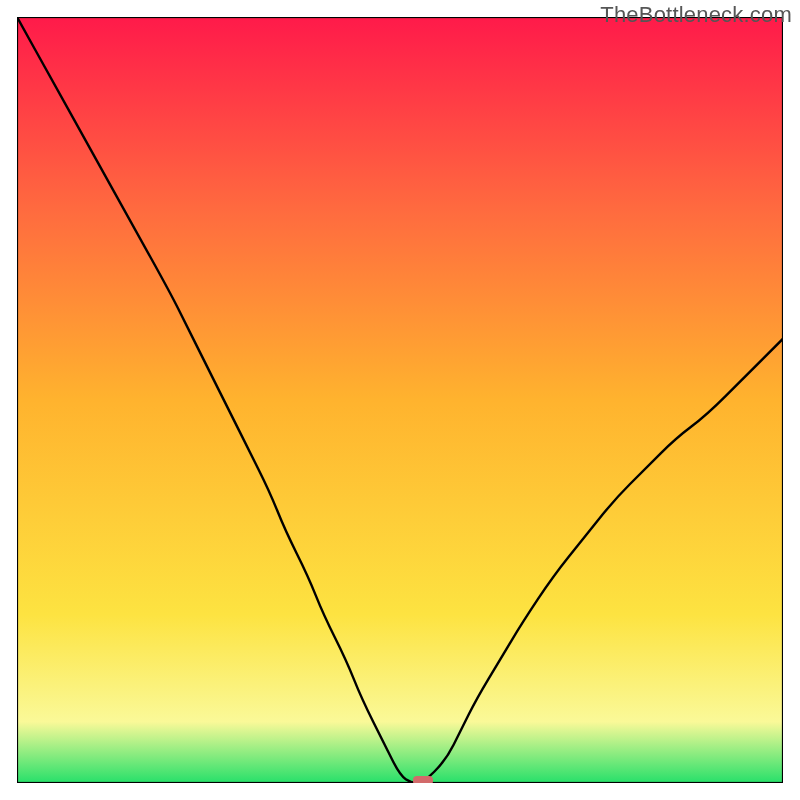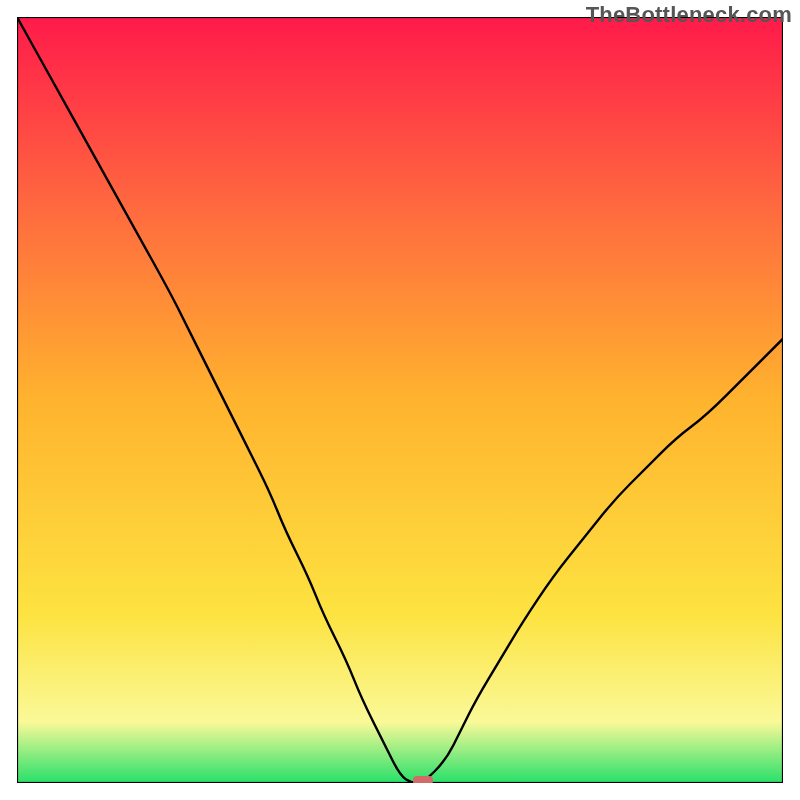--- a/index.html
+++ b/index.html
@@ -14,21 +14,21 @@
     position: relative;
     width: 800px;
     height: 800px;
     background: #ffffff;
   }
   .watermark {
     position: absolute;
     top: 2px;
     right: 8px;
     font-size: 22px;
-    font-weight: 700;
+    font-weight: 400;
     color: #565656;
     letter-spacing: 0.2px;
     z-index: 10;
   }
   .plot-area {
     position: absolute;
     left: 17px;
     top: 17px;
     width: 766px;
     height: 766px;

